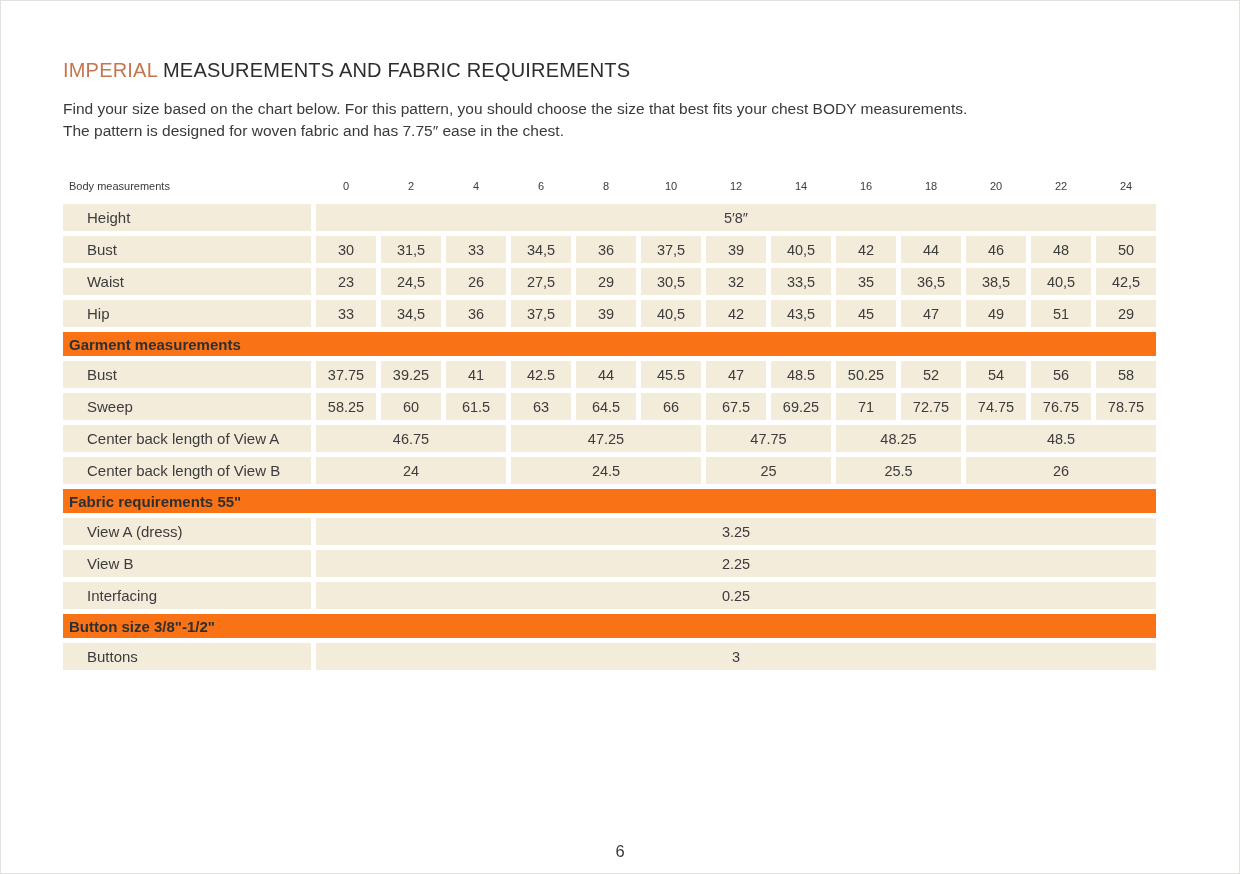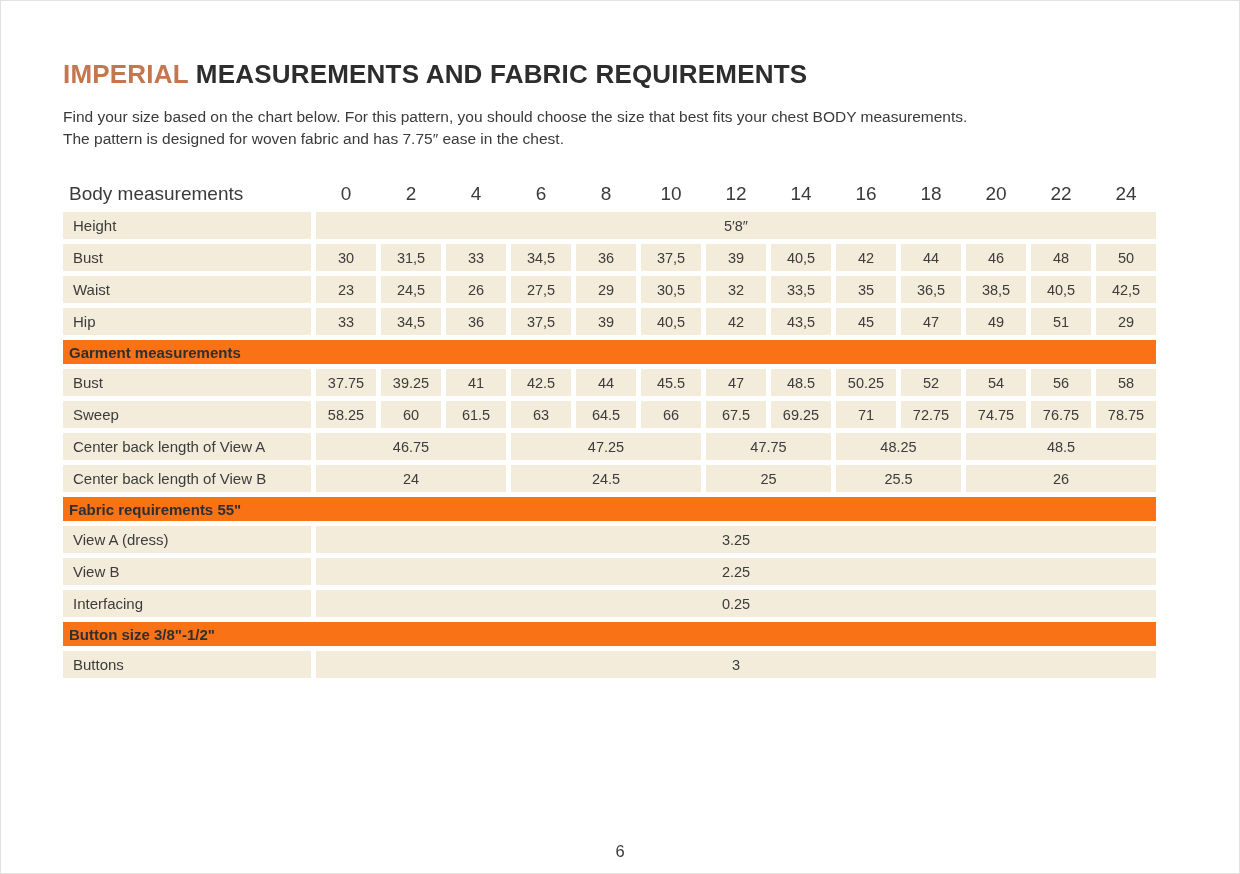--- a/index.html
+++ b/index.html
@@ -7,22 +7,22 @@
   body {
     width: 1240px; height: 874px;
     font-family: "Liberation Sans", sans-serif;
     color: #3c3c3c;
     position: relative;
     border: 1px solid #e2e2e0;
     overflow: hidden;
   }
   .content { padding: 58px 62px 0 62px; }
   .title {
-    font-size: 26px;
-    font-weight: bold;
+    font-size: 20px;
+    font-weight: normal;
     letter-spacing: 0.2px;
     color: #2d2d2d;
     white-space: nowrap;
   }
   .title .accent { color: #c4764f; }
   .intro {
     margin-top: 16px;
     font-size: 15.5px;
     line-height: 22px;
     color: #3a3a3a;
@@ -36,29 +36,29 @@
     margin: 26px 0 0 -5px;
     font-size: 14.5px;
   }
   col.label-col { width: 248px; }
   col.size-col  { width: 60px; }
   thead th {
     font-weight: normal;
     text-align: center;
     height: 26px;
     vertical-align: middle;
-    font-size: 19px;
+    font-size: 11px;
     color: #3a3a3a;
   }
   thead th.first { text-align: left; padding-left: 6px; }
   td { height: 27px; vertical-align: middle; }
   td.label-cell {
     background: #f3ecda;
     text-align: left;
-    padding-left: 10px;
+    padding-left: 24px;
     font-size: 15px;
   }
   td.value-cell { background: #f3ecda; text-align: center; }
   td.section-label {
     background: #f97316;
     font-weight: bold;
     font-size: 15px;
     height: 24px;
     padding-left: 6px;
     color: #2f2f2f;

